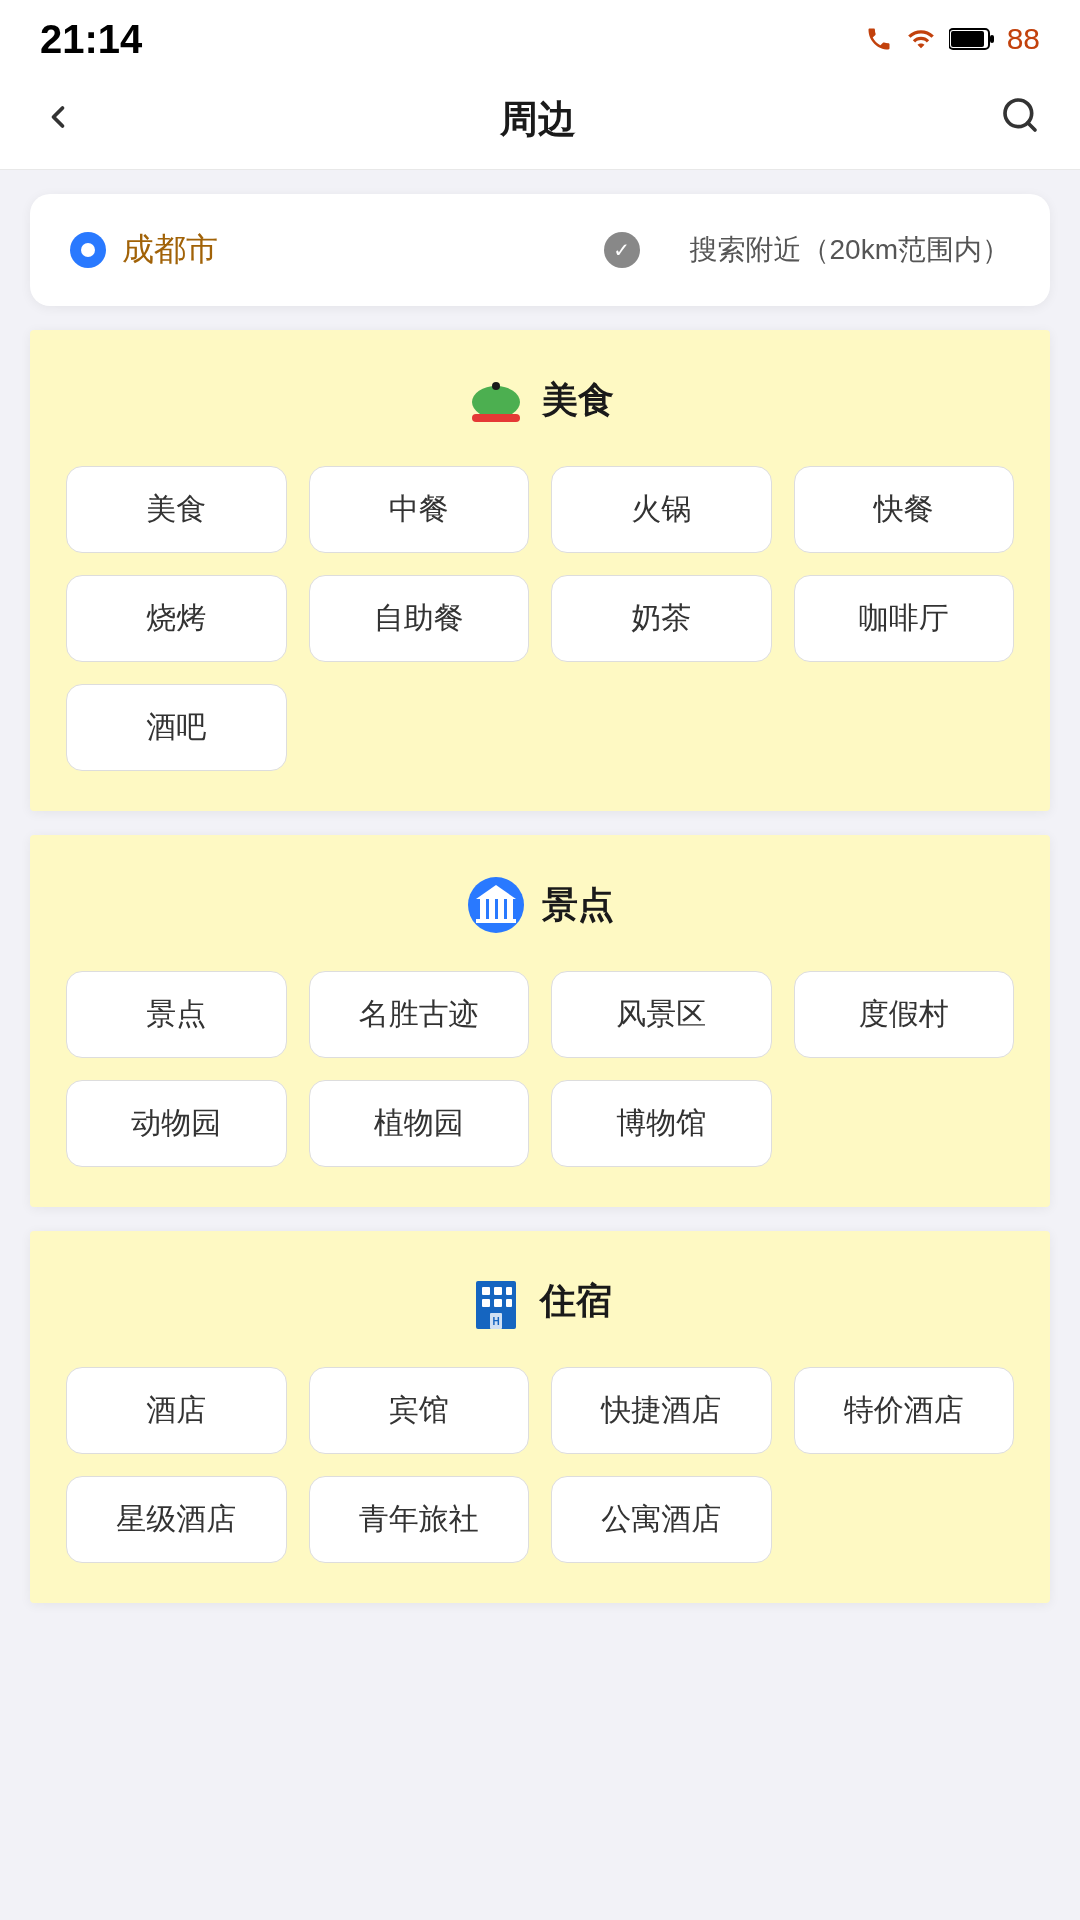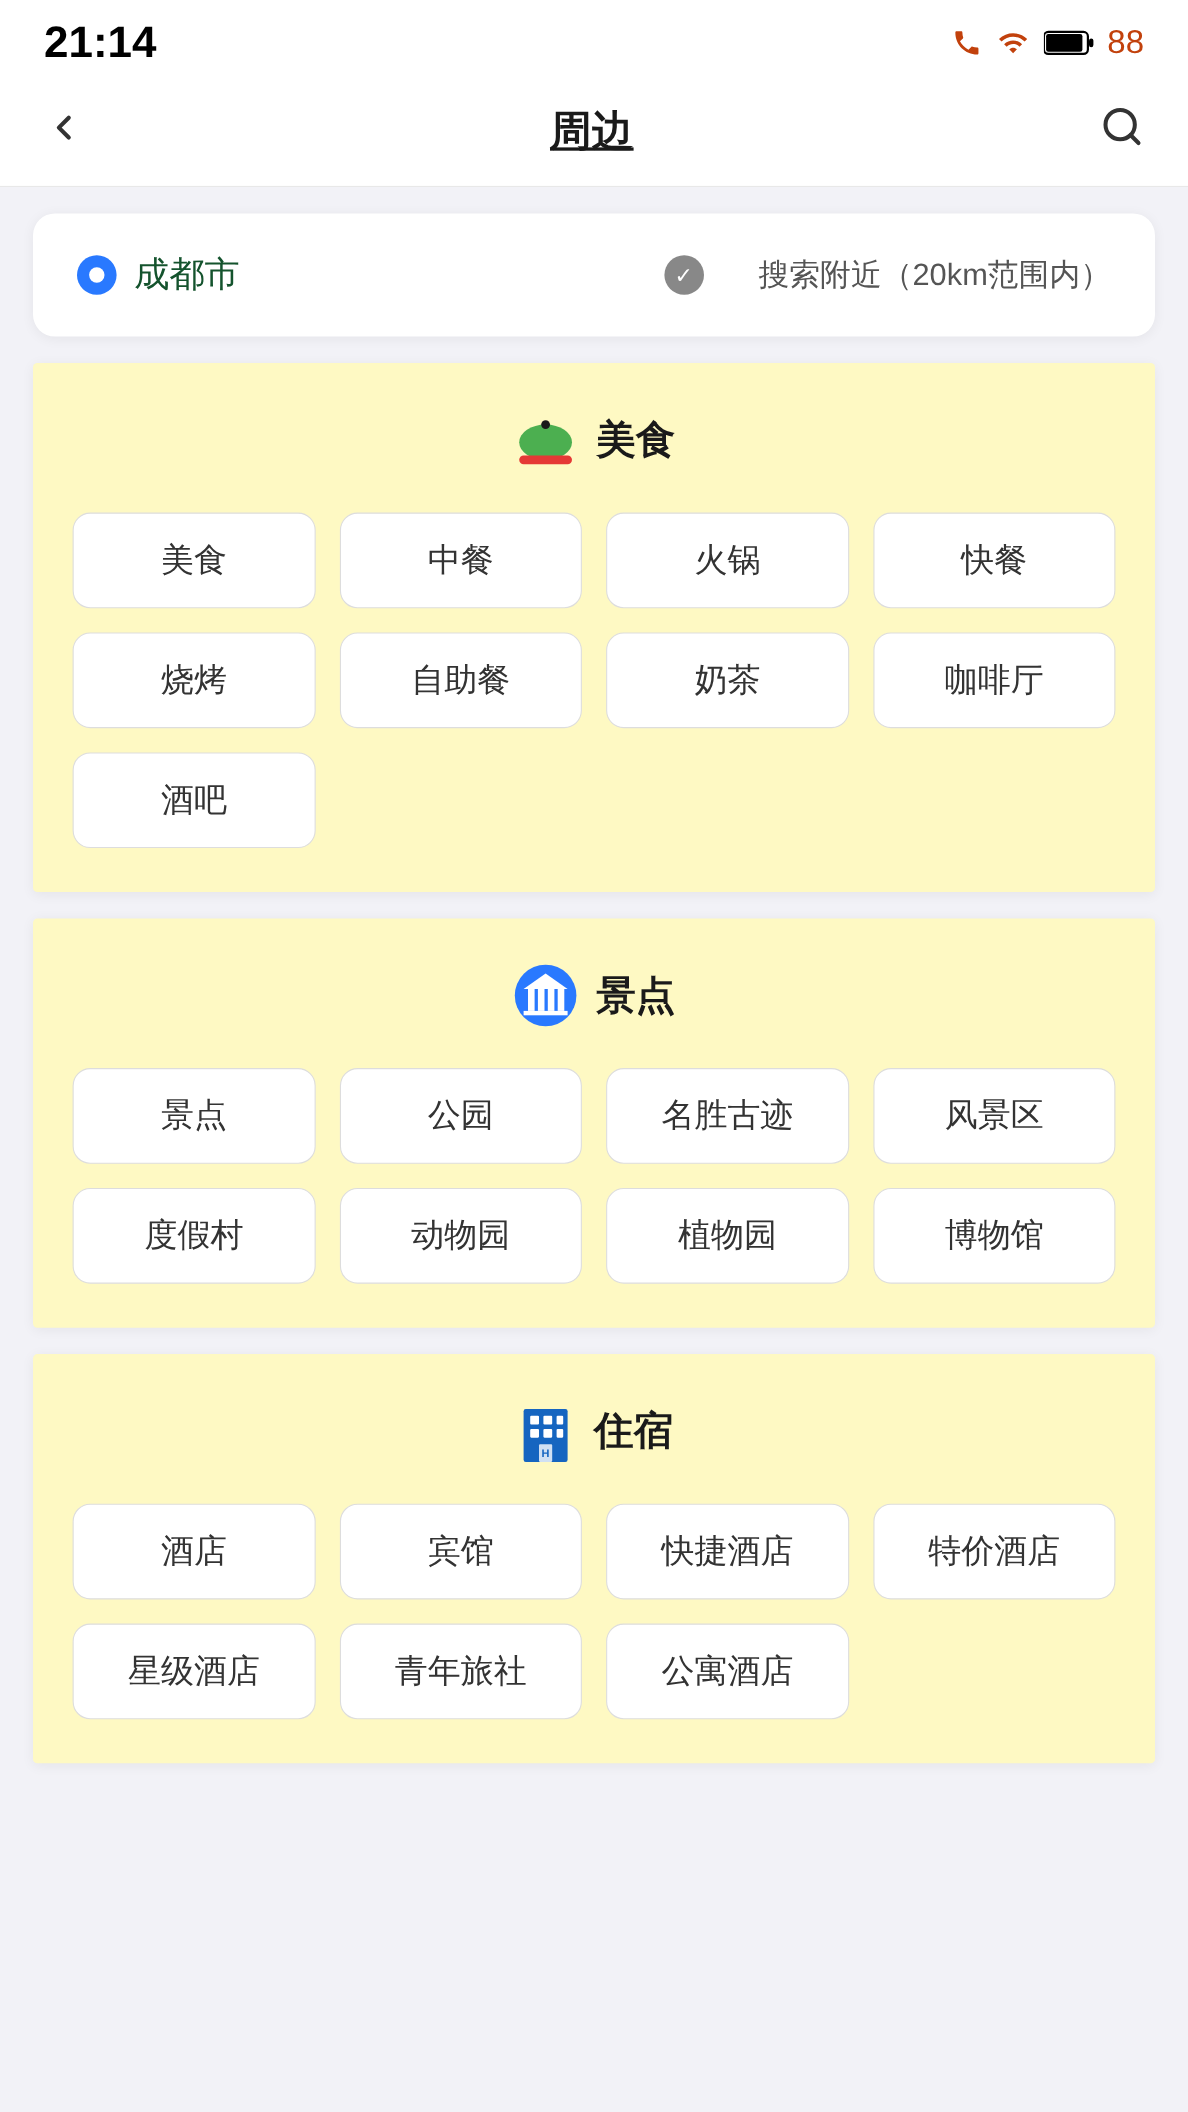--- a/index.html
+++ b/index.html
@@ -46,21 +46,20 @@
     }
     .nav-back {
       font-size: 44px;
       color: #333;
       cursor: pointer;
     }
     .nav-title {
       font-size: 38px;
       font-weight: 600;
       color: #1a1a1a;
-      text-decoration: underline;
     }
     .nav-search {
       font-size: 40px;
       color: #333;
       cursor: pointer;
     }
 
     
     .location-bar {
       background: #fff;
@@ -88,21 +87,21 @@
     }
     .location-dot::after {
       content: '';
       width: 14px;
       height: 14px;
       background: #fff;
       border-radius: 50%;
     }
     .location-city {
       font-size: 32px;
-      color: #14532d;
+      color: #a16207;
       font-weight: 500;
     }
     .location-divider {
       flex: 1;
     }
     .location-nearby {
       display: flex;
       align-items: center;
       gap: 12px;
     }
@@ -251,21 +250,20 @@
       <rect x="23" y="24" width="6" height="20" fill="#fff"></rect>
       <rect x="32" y="24" width="6" height="20" fill="#fff"></rect>
       <rect x="41" y="24" width="6" height="20" fill="#fff"></rect>
 
       <rect x="10" y="44" width="40" height="4" fill="#fff"></rect>
     </svg>
     <span class="category-title">景点</span>
   </div>
   <div class="tags-grid" id="attraction-tags">
       <button class="tag-btn">景点</button>
-      <button class="tag-btn">公园</button>
       <button class="tag-btn">名胜古迹</button>
       <button class="tag-btn">风景区</button>
       <button class="tag-btn">度假村</button>
       <button class="tag-btn">动物园</button>
       <button class="tag-btn">植物园</button>
       <button class="tag-btn">博物馆</button>
     </div>
 </div>
 
 <div class="category-section">

